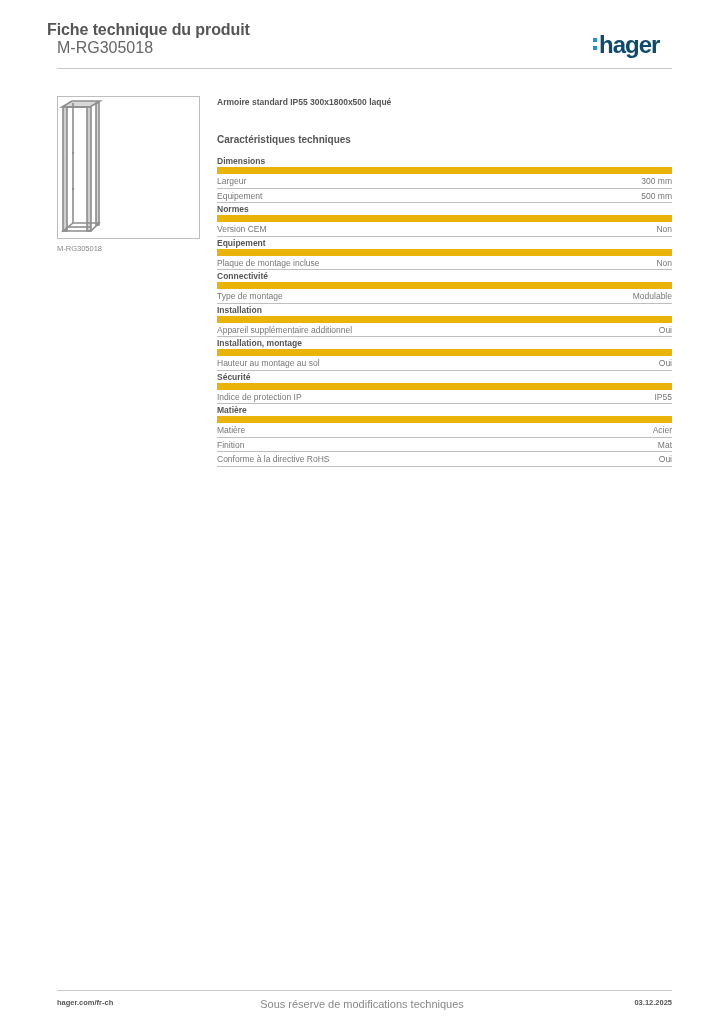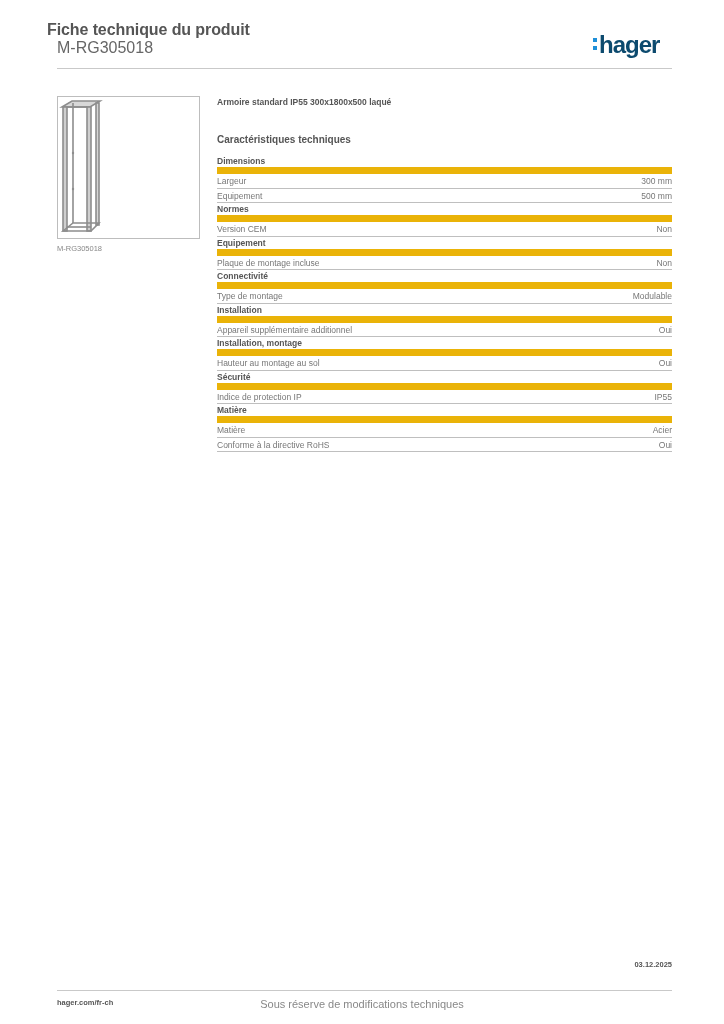--- a/index.html
+++ b/index.html
@@ -21,21 +21,21 @@
   .sections { margin-top: 8px; }
   .section { }
   .section:first-child { margin-top: 9px; }
   .section-head { font-size: 8.5px; font-weight: bold; color: #555; height: 12px; line-height: 12px; border-bottom: 7px solid #eab308; }
   .row { display: flex; justify-content: space-between; font-size: 8.5px; color: #777; height: 13.5px; line-height: 14px; border-bottom: 1px solid #bfbfbf; }
   .row .val { text-align: right; }
 
   .footer-rule { position: absolute; left: 57px; top: 990px; width: 615px; height: 1px; background: #c9c9c9; }
   .footer-left { position: absolute; left: 57px; top: 998px; font-size: 7.5px; font-weight: bold; color: #555; }
   .footer-center { position: absolute; left: 0; width: 724px; text-align: center; top: 998px; font-size: 11px; color: #888; }
-  .footer-right { position: absolute; right: 52px; top: 960px; font-size: 7.5px; font-weight: bold; color: #555; }
+  .footer-right { position: absolute; right: 52px; top: 998px; font-size: 7.5px; font-weight: bold; color: #555; }
 </style>
 </head>
 <body>
 
 <div class="title">Fiche technique du produit</div>
 <div class="subtitle">M-RG305018</div>
 
 <div class="logo">
   <div class="logo-inner">
     <span class="colon">
@@ -138,20 +138,24 @@
         <span class="val">IP55</span>
       </div>
     </div>
 
     <div class="section">
       <div class="section-head">Matière</div>
       <div class="row">
         <span>Matière</span>
         <span class="val">Acier</span>
       </div>
+      <div class="row">
+        <span>Finition</span>
+        <span class="val">Mat</span>
+      </div>
     </div>
 
     <div class="section">
       <div class="row">
         <span>Conforme à la directive RoHS</span>
         <span class="val">Oui</span>
       </div>
     </div>
   </div>
 </div>

